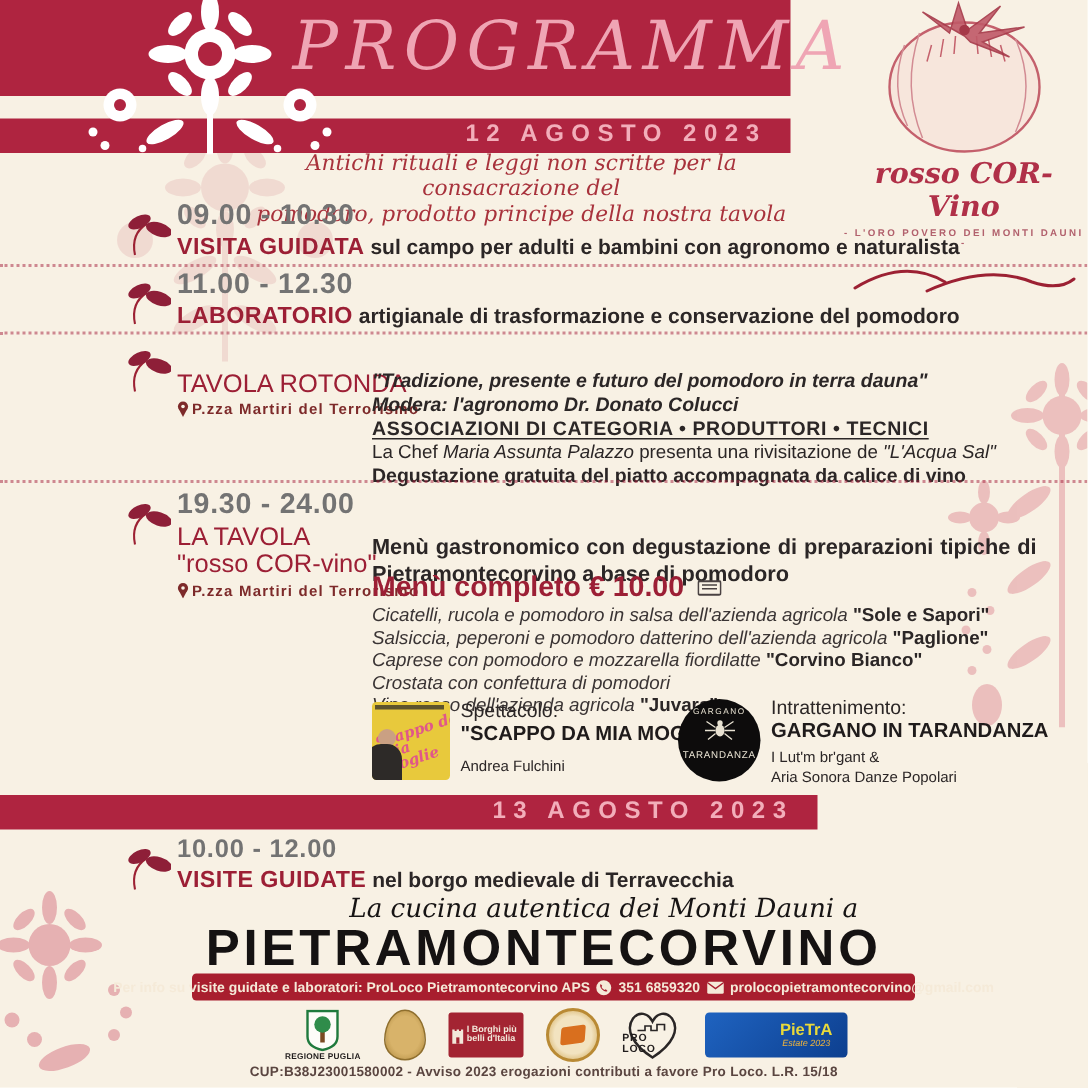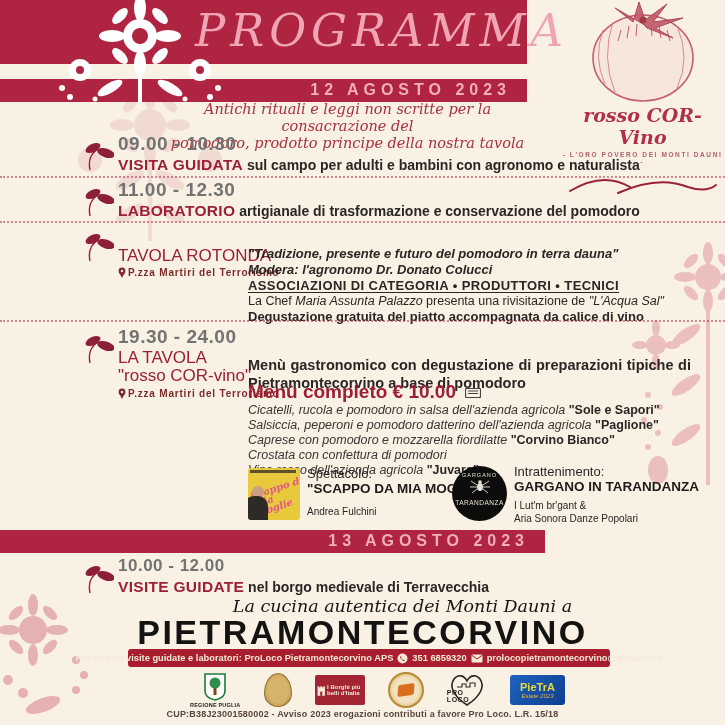--- a/index.html
+++ b/index.html
@@ -76,21 +76,21 @@
   .logo-caption{font-size:5.5px;font-weight:700;color:#201c1c;margin-top:1px;letter-spacing:.2px;}
   #borghi-logo{width:46px;height:30px;background:#a32432;border-radius:2px;display:flex;align-items:center;padding:0 2px;gap:2px;}
   #borghi-logo .btxt{color:#f3e8da;font-size:6px;font-weight:700;line-height:6.5px;}
   #crest-logo{width:26px;height:32px;background:radial-gradient(#d8b36a 55%,#a98338 100%);
     border-radius:50% 50% 50% 50%/60% 60% 40% 40%;border:1px solid #8f6f2e;}
   #merid-logo{width:32px;height:32px;border-radius:50%;background:radial-gradient(#f2e3c0 55%,#c99b3f 100%);
     border:2px solid #b98a34;display:flex;align-items:center;justify-content:center;}
   #merid-logo .flag{width:16px;height:12px;background:#d96f1e;transform:skew(-12deg) rotate(-8deg);border-radius:2px;}
   #proloco-logo{position:relative;width:40px;height:36px;display:flex;align-items:center;justify-content:center;}
   #pietra-logo{width:55px;height:30px;background:linear-gradient(135deg,#1f63c0,#0d3f8f);border-radius:3px;
-    display:flex;flex-direction:column;align-items:center;justify-content:center;}
+    display:flex;flex-direction:column;align-items:center;justify-content:center;padding-left:40px;}
   #pietra-logo .p1{font-size:11px;font-weight:700;color:#e8d93a;line-height:11px;}
   #pietra-logo .p2{font-size:6px;font-style:italic;color:#f0b43c;line-height:6px;}
   #cup-line{position:absolute;left:0;top:709px;width:725px;text-align:center;font-size:9px;
     font-weight:700;color:#5a4540;letter-spacing:.2px;}
 
   
   .decor{position:absolute;pointer-events:none;}
 </style>
 </head>
 <body>

